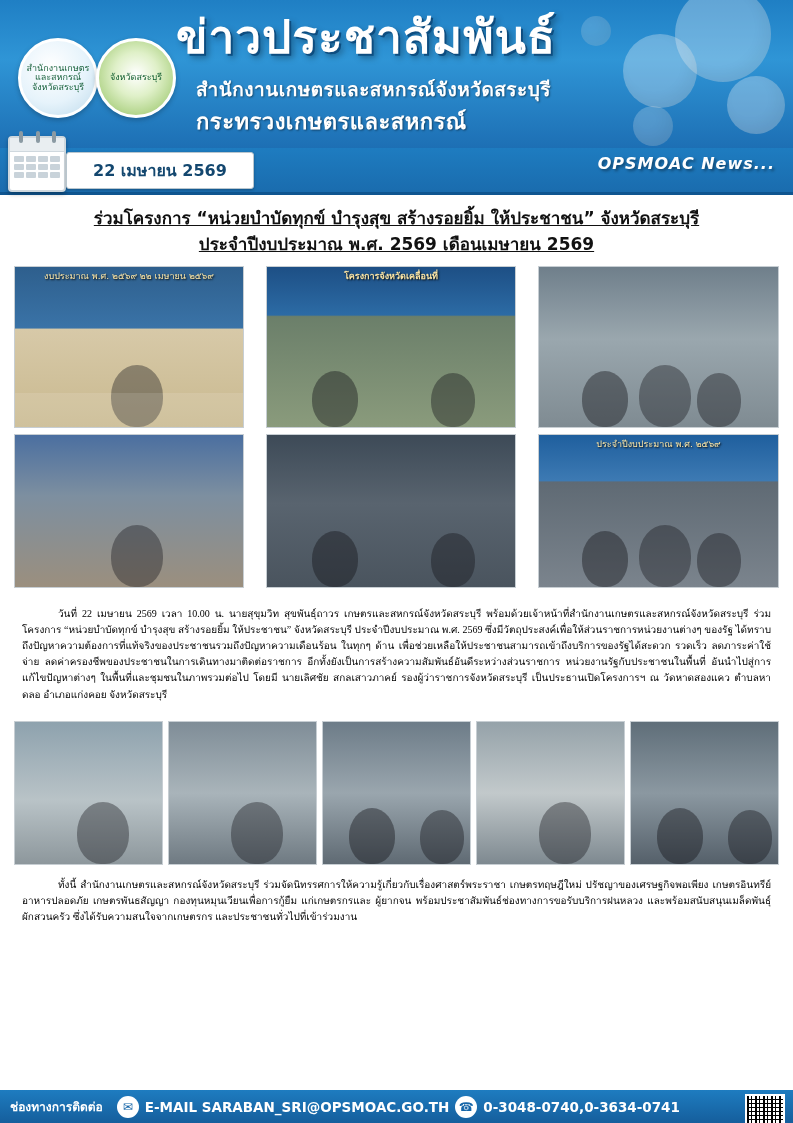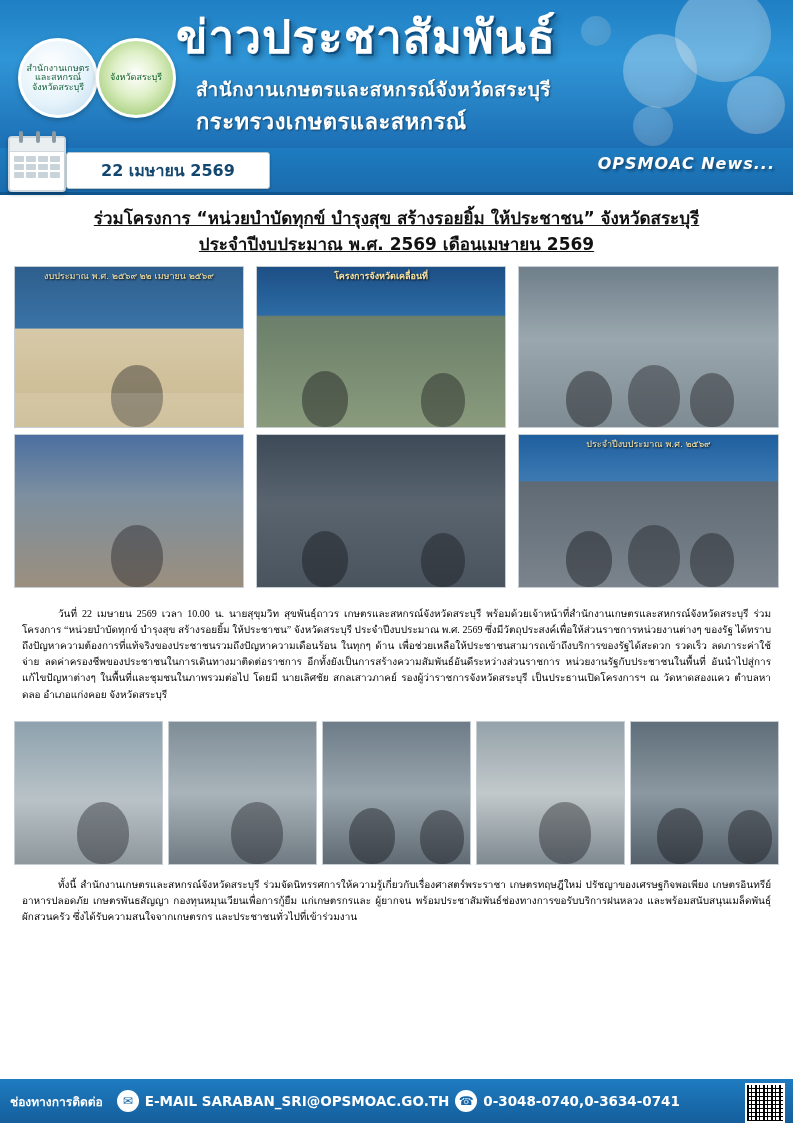--- a/index.html
+++ b/index.html
@@ -76,41 +76,41 @@
     box-shadow:0 2px 4px rgba(0,0,0,.3);
   }
   .cal .top{height:13px;background:#e9eef1;border-bottom:1px solid #cfd8de;position:relative;}
   .cal .ring{position:absolute;top:-7px;width:4px;height:12px;background:#8b9aa3;border-radius:2px;}
   .cal .r1{left:9px;} .cal .r2{left:26px;} .cal .r3{left:42px;}
   .cal .grid{display:grid;grid-template-columns:repeat(4,1fr);gap:2px;padding:4px;}
   .cal .grid span{display:block;height:6px;background:#c9d3da;border-radius:1px;}
   .datechip{
     position:absolute;left:66px;top:4px;
     background:#ffffff;border:1px solid #b9c6ce;border-radius:3px;
-    padding:5px 34px;font-size:16px;color:#13476f;font-weight:bold;
+    padding:5px 26px;font-size:16px;color:#13476f;font-weight:bold;
     box-shadow:0 1px 3px rgba(0,0,0,.25);
   }
   .opsmoac{
     position:absolute;right:18px;top:6px;color:#ffffff;
     font-size:16px;font-weight:bold;font-style:italic;letter-spacing:1px;
     text-shadow:2px 2px 3px rgba(0,0,0,.4);
   }
 
   
   .titleblock{
     text-align:center;padding:10px 18px 6px 18px;
     color:#111111;
     text-decoration:underline;
   }
   .titleblock .l1{font-size:17px;font-weight:bold;line-height:1.55;}
   .titleblock .l2{font-size:17px;font-weight:bold;line-height:1.55;}
 
   
   .photos{padding:2px 14px 0 14px;}
-  .row{display:flex;gap:12px;margin-bottom:6px;}
+  .row{display:flex;gap:22px;margin-bottom:6px;}
   .ph{position:relative;overflow:hidden;border:1px solid #c7ced3;background:#5a6a75;}
   .ph .cap{
     position:absolute;left:0;right:0;top:0;
     font-size:9px;color:#ffe9a8;text-align:center;padding:2px 3px;
     text-shadow:1px 1px 2px #000;
   }
   .r1 .ph{height:160px;}
   .r1 .p1{flex:0 0 228px;background:
      linear-gradient(180deg,#2e5f8d 0%,#3a73a7 38%,#d7c9a8 39%,#c9b98f 100%);}
   .r1 .p2{flex:0 0 248px;background:
@@ -144,21 +144,21 @@
   .strip{display:flex;gap:5px;padding:4px 14px 0 14px;}
   .strip .ph{height:142px;flex:1 1 0;border:1px solid #c7ced3;}
   .s1{background:linear-gradient(180deg,#8ea2ae 0%,#b9c3c7 55%,#8d979c 100%);}
   .s2{background:linear-gradient(180deg,#7f8d97 0%,#a9b4ba 50%,#6f7a82 100%);}
   .s3{background:linear-gradient(180deg,#6d7c88 0%,#9aa6ae 50%,#5f6a73 100%);}
   .s4{background:linear-gradient(180deg,#95a2a9 0%,#c2c9cb 50%,#7e8990 100%);}
   .s5{background:linear-gradient(180deg,#5f6e79 0%,#8b98a1 50%,#55606a 100%);}
 
   
   .footer{
-    position:absolute;left:0;right:0;bottom:0;height:44px;
+    position:absolute;left:0;right:0;bottom:0;height:33px;
     background:linear-gradient(180deg,#1e7cc0 0%,#155e9c 100%);
     display:flex;align-items:center;
     color:#ffffff;font-size:13.5px;font-weight:bold;
     padding:10px 10px;box-sizing:border-box;
   }
   .footer .lbl{font-size:12px;margin-right:8px;}
   .pill{
     display:inline-flex;align-items:center;justify-content:center;
     width:22px;height:22px;border-radius:50%;
     background:#ffffff;color:#1565a8;font-size:12px;margin:0 6px;

